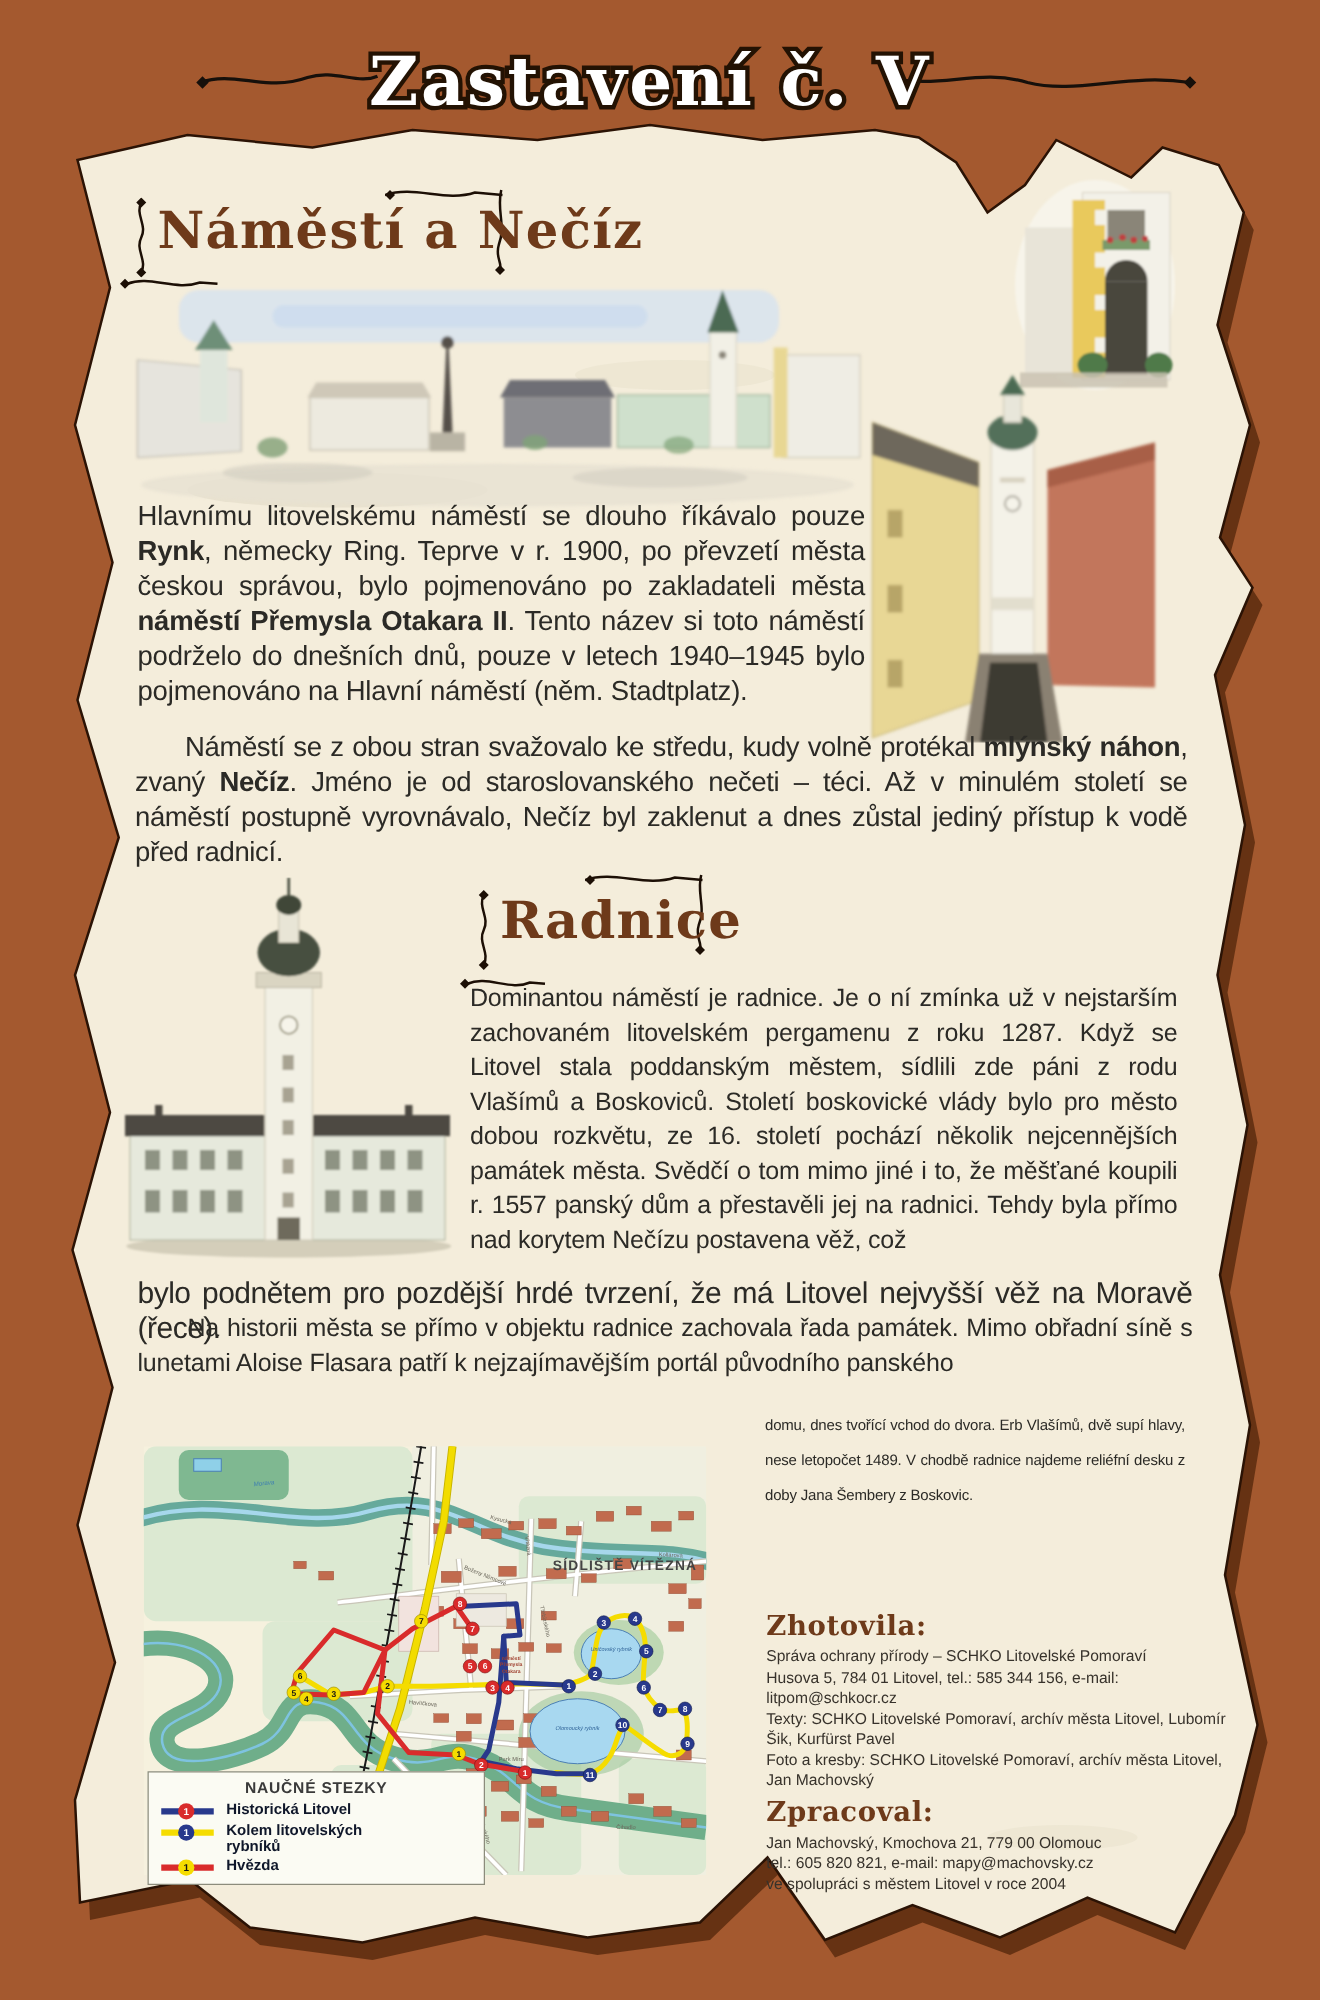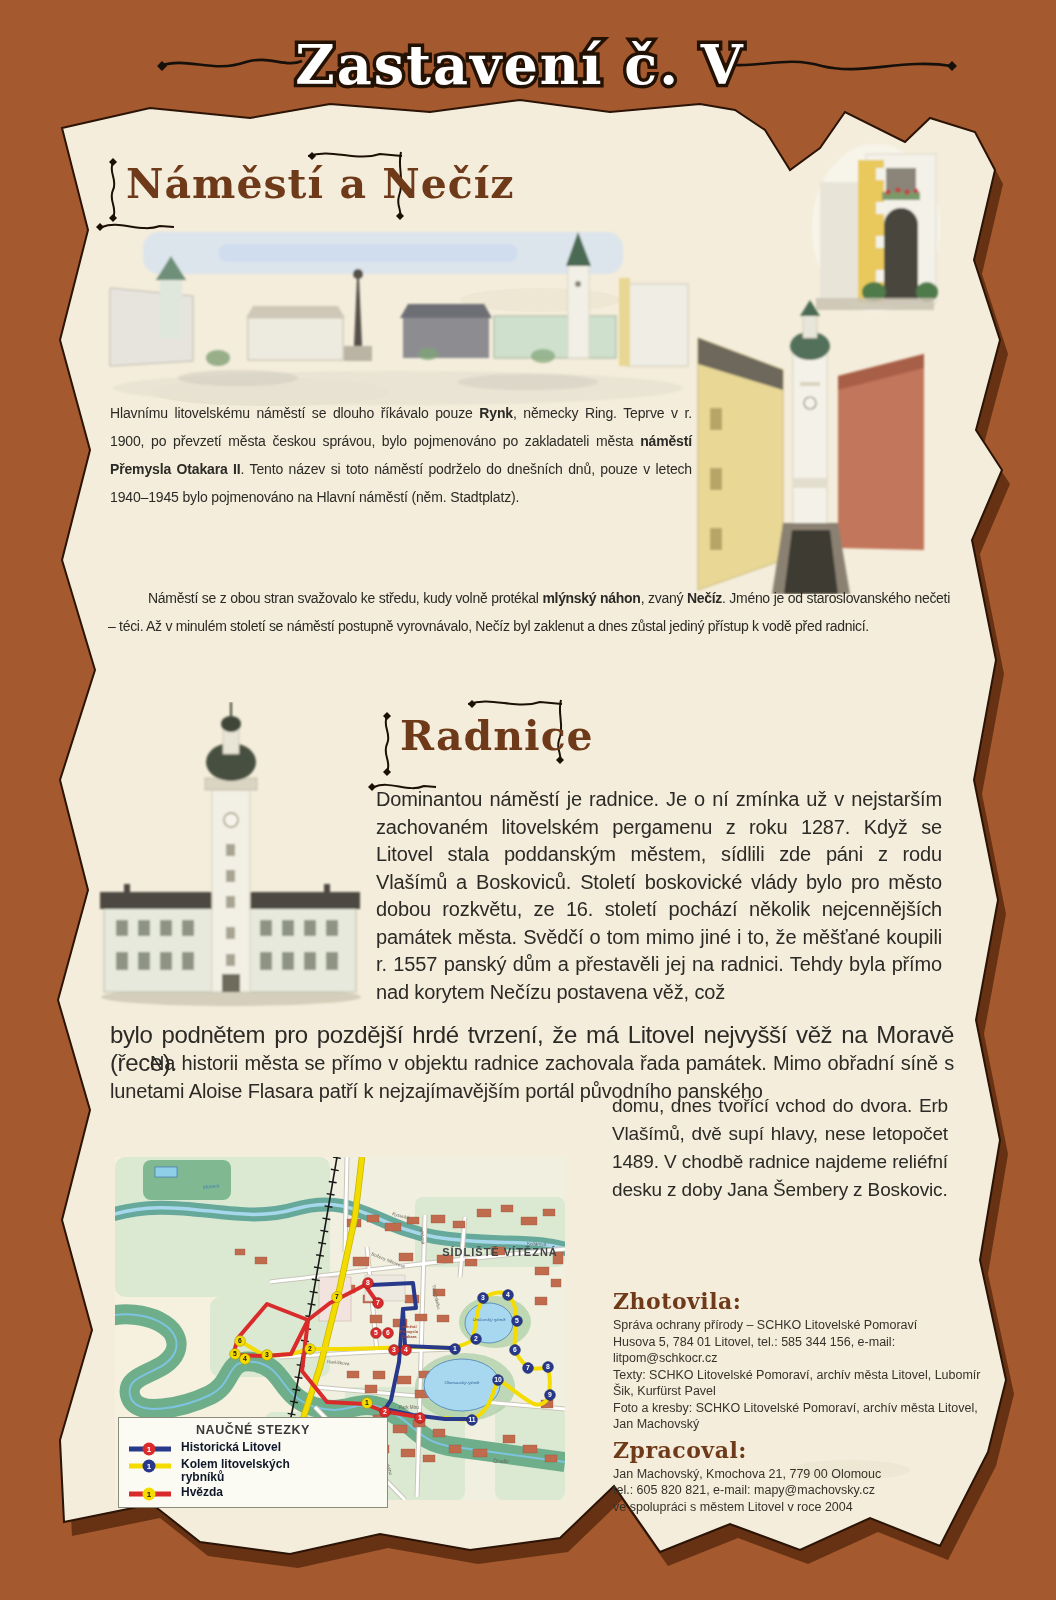--- a/index.html
+++ b/index.html
@@ -2,21 +2,21 @@
 <html><head>
 <meta charset="utf-8">
 <style>
   html,body{margin:0;padding:0;background:#8a4a26;}
   #page{position:relative;width:1056px;height:1600px;overflow:hidden;
         font-family:"Liberation Sans",sans-serif;background:#A4592F;}
   #page svg{display:block;}
   .abs{position:absolute;}
   .h-deco{font-family:"DejaVu Serif",serif;font-weight:700;color:#6E3A1A;
           font-size:41px;letter-spacing:1px;white-space:nowrap;}
-  .para{font-size:14px;line-height:28px;color:#2B2A26;text-align:justify;
+  .para{font-size:22px;line-height:28px;color:#2B2A26;text-align:justify;
         letter-spacing:-0.15px;}
   .para .b{font-weight:700;}
   .indent{text-indent:40px;}
   .credits{color:#37322B;font-size:12.5px;line-height:16.5px;}
   .credits .ch{font-family:"DejaVu Serif",serif;font-weight:700;color:#6E3A1A;
                font-size:22px;line-height:26px;margin:4px 0 3px 0;letter-spacing:.5px;}
   .legend{background:#FBFBF3;border:1px solid #8C8C7C;box-sizing:border-box;
           padding:5px 8px 4px 8px;}
   .legend .lt{font-size:12.5px;font-weight:700;color:#3A3A3A;letter-spacing:.6px;
               text-align:center;margin-bottom:4px;}
@@ -235,21 +235,21 @@
           <rect x="132" y="225" width="9" height="12"></rect>
         <rect x="132" y="252" width="9" height="12"></rect>
       </g>
       <rect x="128" y="272" width="18" height="18" fill="#6E6A5C"></rect>
     </g>
   </svg>
 
   <div class="abs para" style="left:376px;top:786px;width:566px;font-size:20px;line-height:27.5px;">Dominantou náměstí je radnice. Je o ní zmínka už v nejstarším zachovaném litovelském pergamenu z roku 1287. Když se Litovel stala poddanským městem, sídlili zde páni z rodu Vlašímů a Boskoviců. Století boskovické vlády bylo pro město dobou rozkvětu, ze 16. století pochází několik nejcennějších památek města. Svědčí o tom mimo jiné i to, že měšťané koupili r. 1557 panský dům a přestavěli jej na radnici. Tehdy byla přímo nad korytem Nečízu postavena věž, což</div>
   <div class="abs para" style="left:110px;top:1021px;width:844px;font-size:24px;letter-spacing:-0.4px;">bylo podnětem pro pozdější hrdé tvrzení, že má Litovel nejvyšší věž na Moravě (řece).</div>
   <div class="abs para indent" style="left:110px;top:1049px;width:844px;font-size:20px;">Na historii města se přímo v objektu radnice zachovala řada památek. Mimo obřadní síně s lunetami Aloise Flasara patří k nejzajímavějším portál původního panského</div>
-  <div class="abs para" style="left:612px;top:1092px;width:336px;font-size:19px;line-height:28px;">domu, dnes tvořící vchod do dvora. Erb Vlašímů, dvě supí hlavy, nese letopočet 1489. V chodbě radnice najdeme reliéfní desku z doby Jana Šembery z Boskovic.</div>
+  <div class="abs para" style="left:612px;top:1126px;width:336px;font-size:12px;line-height:28px;">domu, dnes tvořící vchod do dvora. Erb Vlašímů, dvě supí hlavy, nese letopočet 1489. V chodbě radnice najdeme reliéfní desku z doby Jana Šembery z Boskovic.</div>
 
   <svg class="abs" style="left:115px;top:1157px" width="450" height="343" viewBox="0 0 450 343">
     <rect x="0" y="0" width="450" height="343" fill="#F6F1DE"></rect>
     <polygon points="215,0 450,0 450,343 170,343 200,150" fill="#F0EFE0"></polygon>
     <g fill="#DCE9D2">
       <rect x="0" y="0" width="215" height="140" rx="10"></rect>
       <rect x="95" y="140" width="120" height="80" rx="10"></rect>
       <rect x="230" y="230" width="120" height="113" rx="8"></rect>
       <rect x="300" y="40" width="150" height="70" rx="8"></rect>
       <rect x="380" y="250" width="70" height="93" rx="8"></rect>

